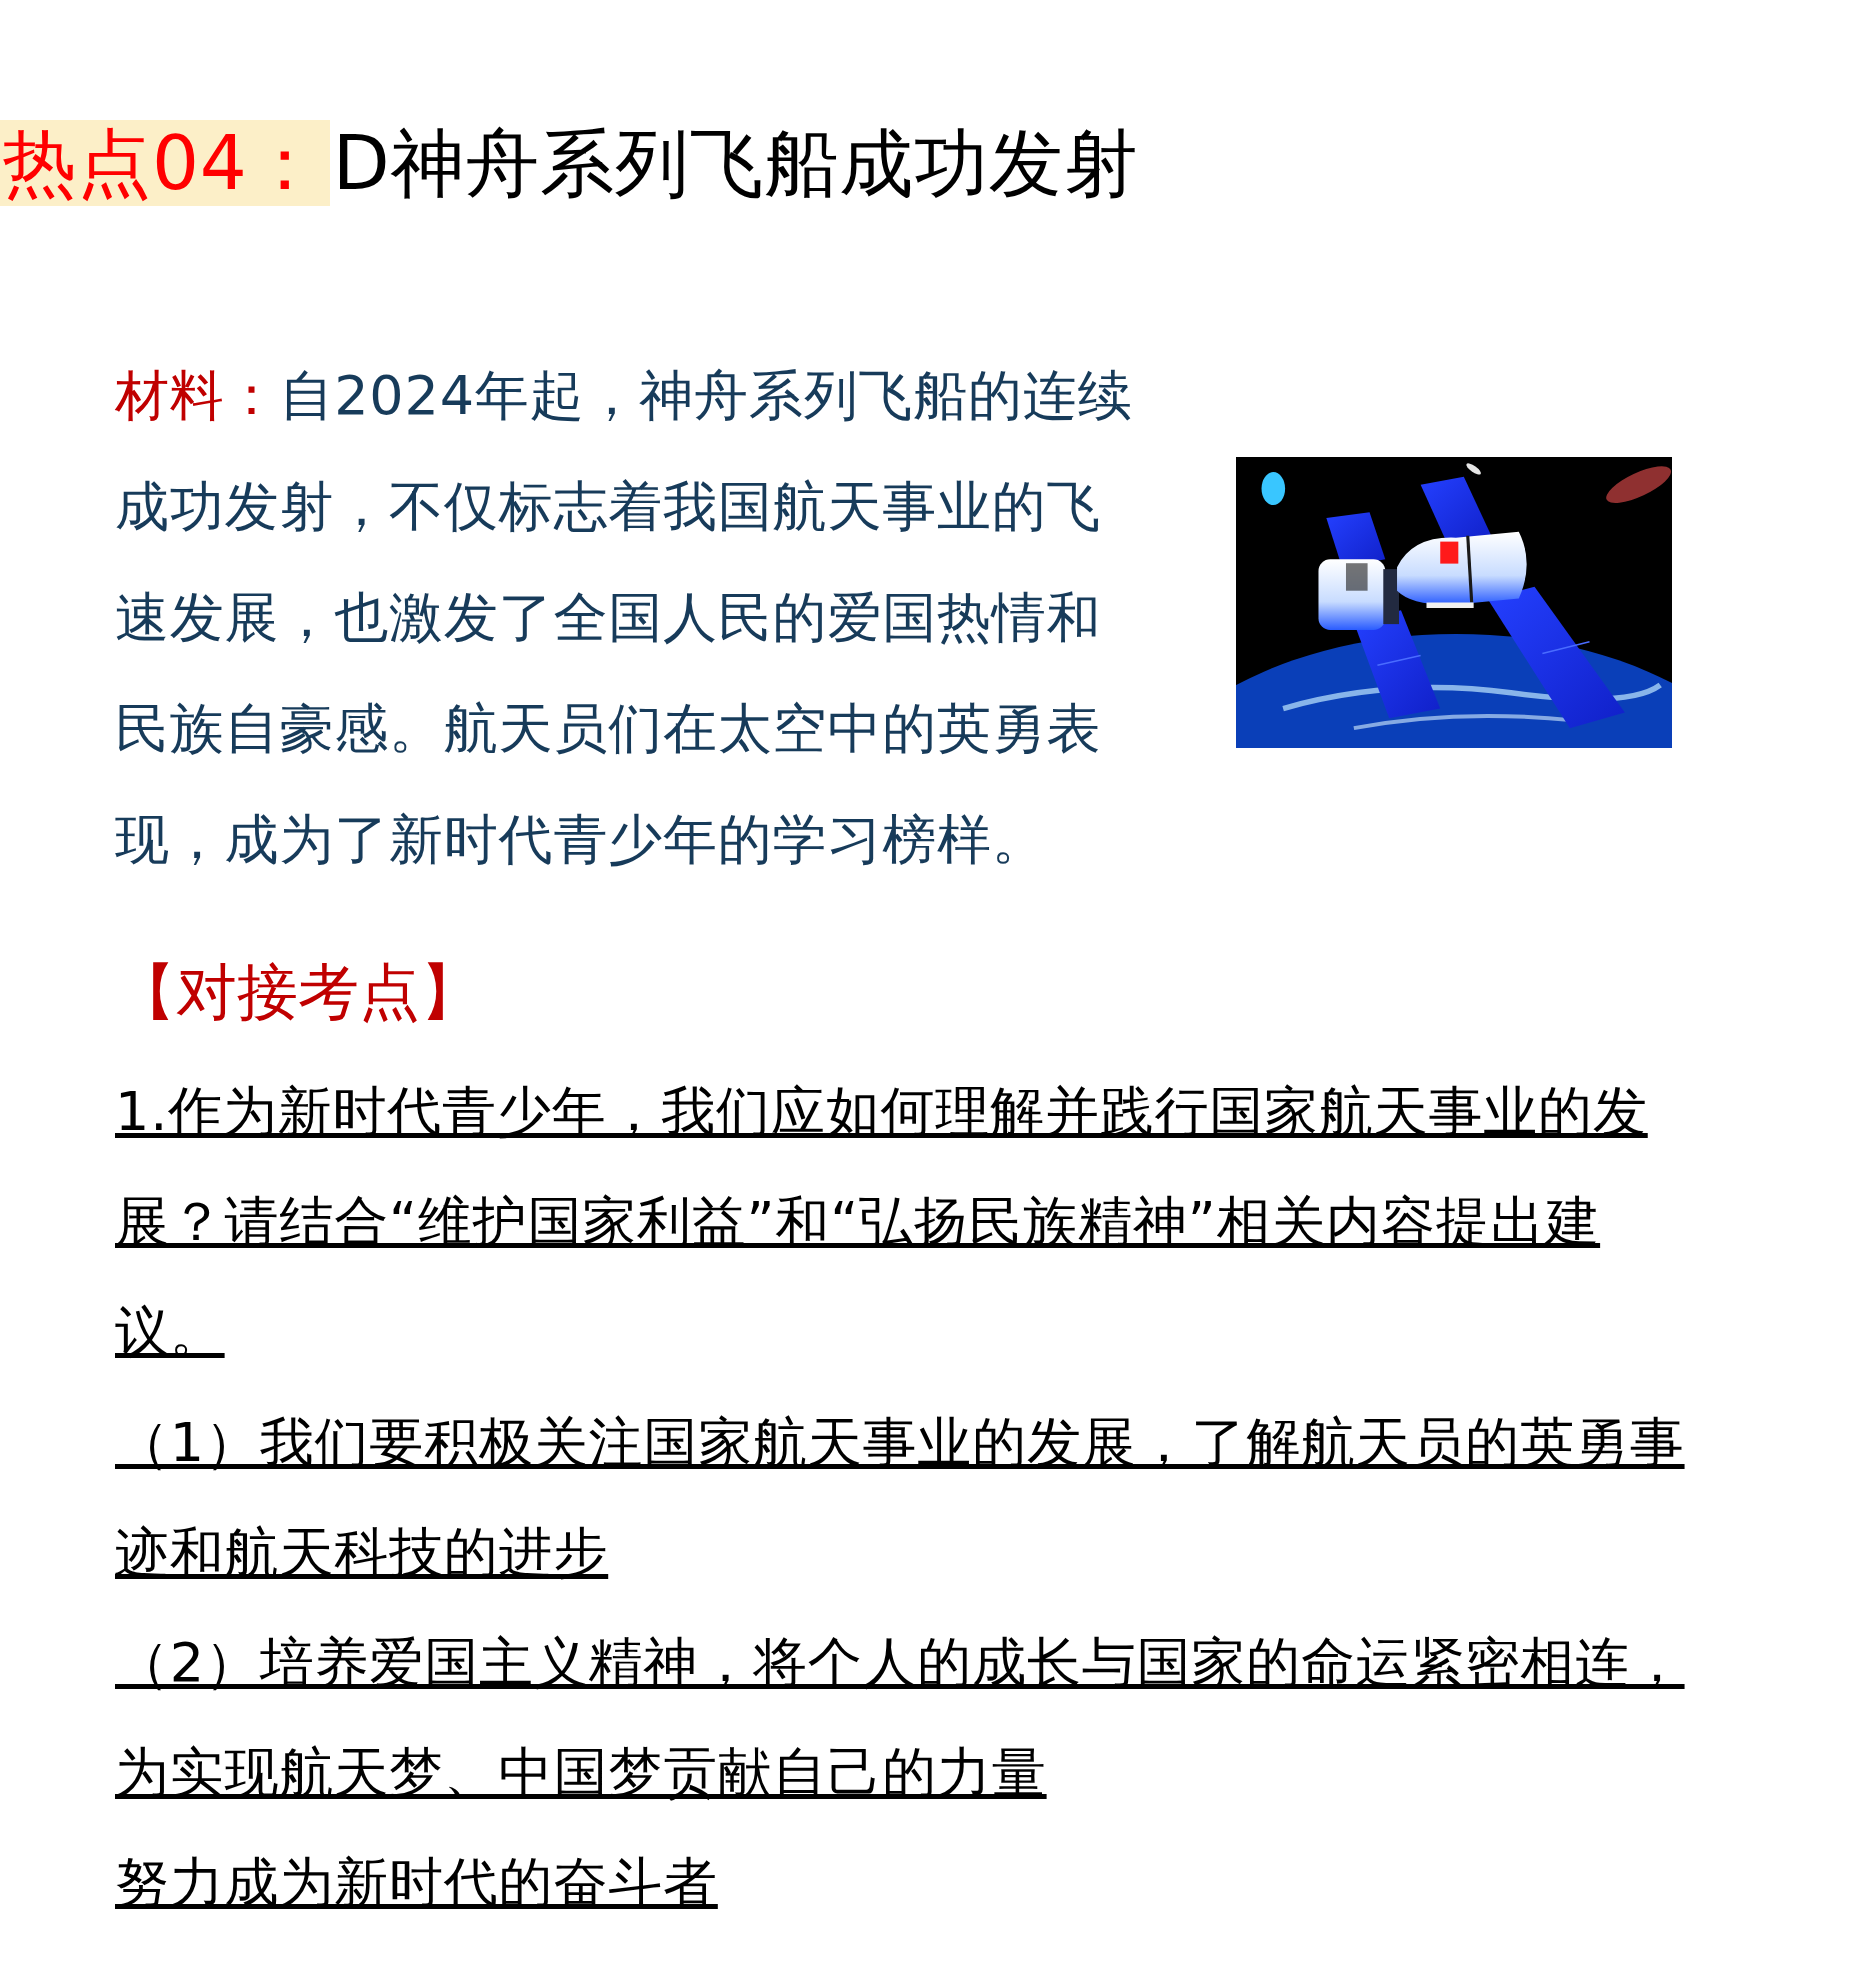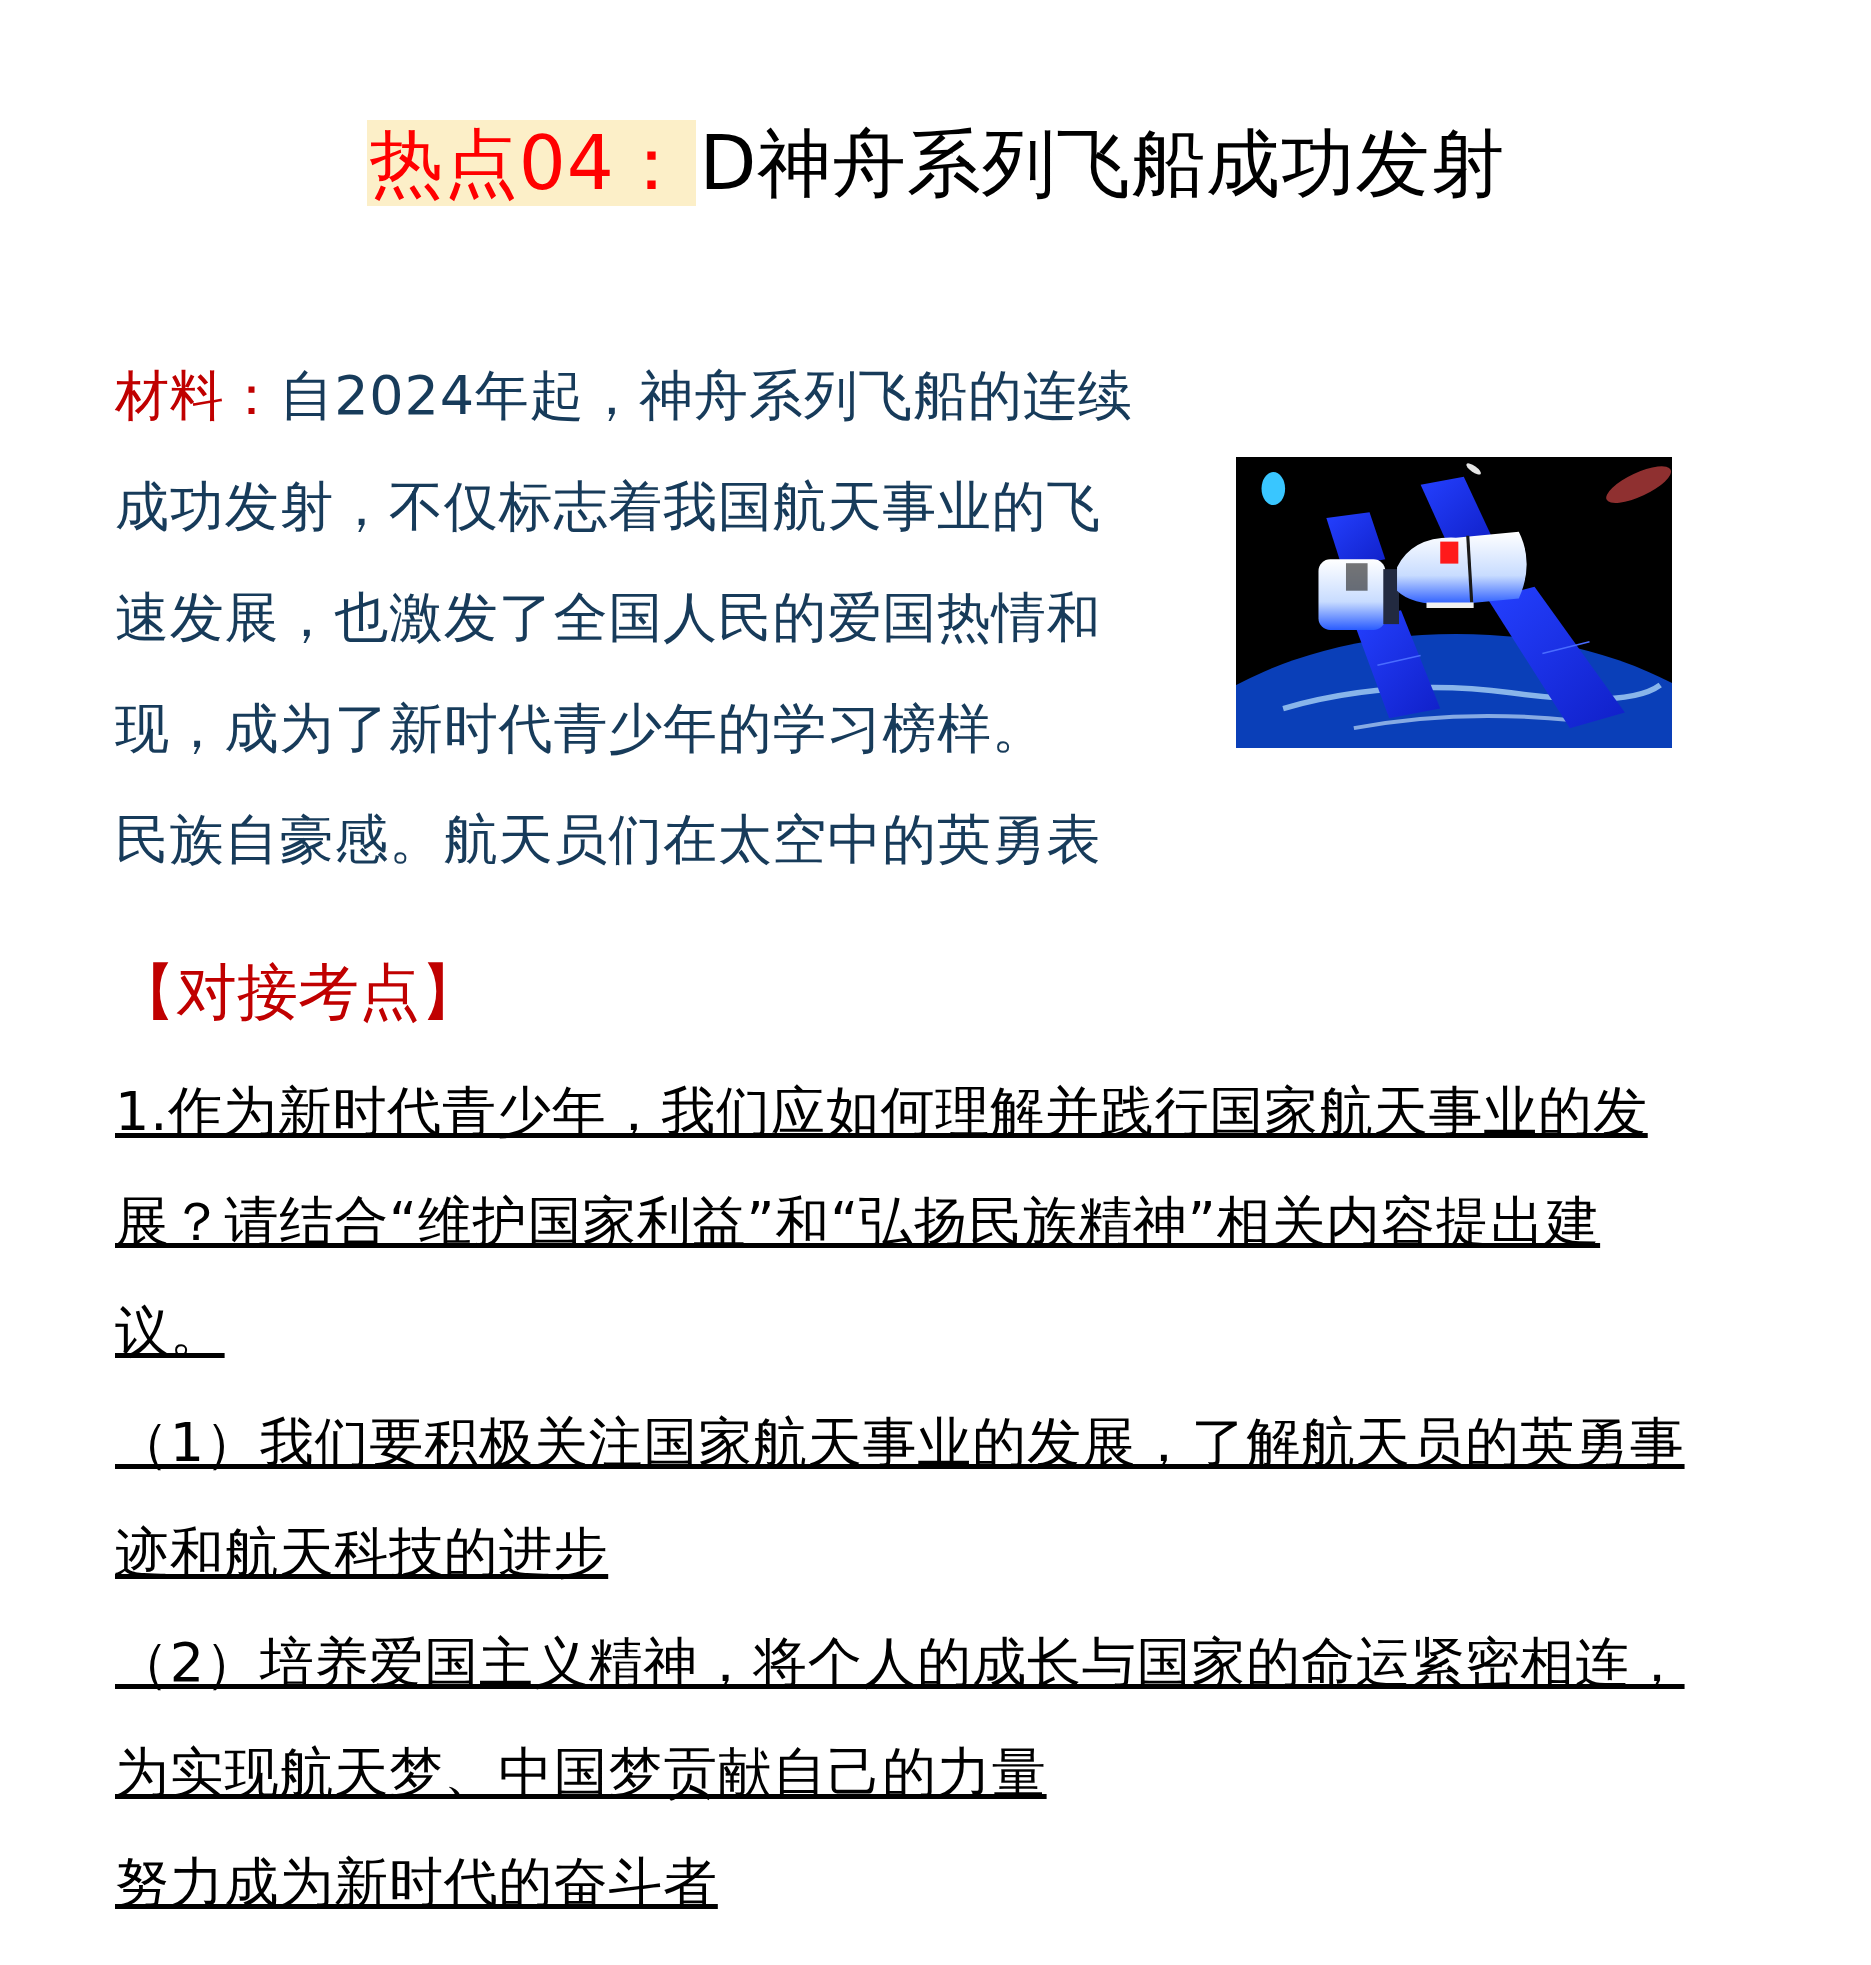--- a/index.html
+++ b/index.html
@@ -13,21 +13,20 @@
     position: relative;
     overflow: hidden;
     font-family: "DejaVu Sans", "Liberation Sans", sans-serif;
     color: #000000;
   }
   .page-title {
     position: absolute;
     left: 0;
     top: 106px;
     width: 1872px;
-    text-align: center;
     font-size: 74px;
     line-height: 114px;
     white-space: nowrap;
     letter-spacing: 0.8px;
   }
   .title-tag {
     background: #fcefc8;
     color: #ff0000;
     padding: 0 7px 0 2.4px;
   }
@@ -98,22 +97,22 @@
 <body>
 
 <div class="page-title">
   <span class="title-tag">热点04：</span><span class="title-main">D神舟系列飞船成功发射</span>
 </div>
 
 <div class="material">
   <span class="material-line"><span class="material-label">材料：</span><span>自2024年起，神舟系列飞船的连续</span></span>
   <span class="material-line">成功发射，不仅标志着我国航天事业的飞</span>
   <span class="material-line">速发展，也激发了全国人民的爱国热情和</span>
+  <span class="material-line">民族自豪感。航天员们在太空中的英勇表</span>
   <span class="material-line">现，成为了新时代青少年的学习榜样。</span>
-  <span class="material-line">民族自豪感。航天员们在太空中的英勇表</span>
 </div>
 
 <div class="figure" title="神舟飞船与空间站对接示意图">
   <svg width="436" height="291" viewBox="0 0 1110 740" xmlns="http://www.w3.org/2000/svg">
     <defs>
       <radialGradient id="earth" cx="50%" cy="120%" r="95%">
         <stop offset="0%" stop-color="#1ea0ff"></stop>
         <stop offset="55%" stop-color="#1c86f0"></stop>
         <stop offset="80%" stop-color="#2fa8ff"></stop>
         <stop offset="100%" stop-color="#0a3fb8"></stop>

